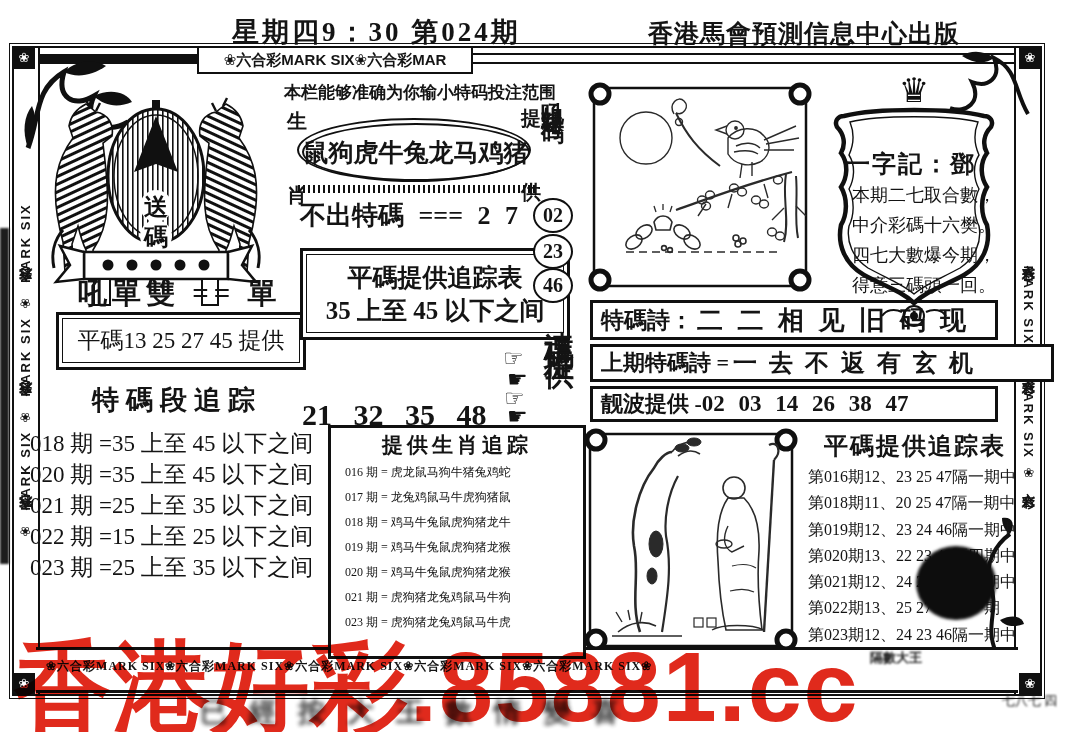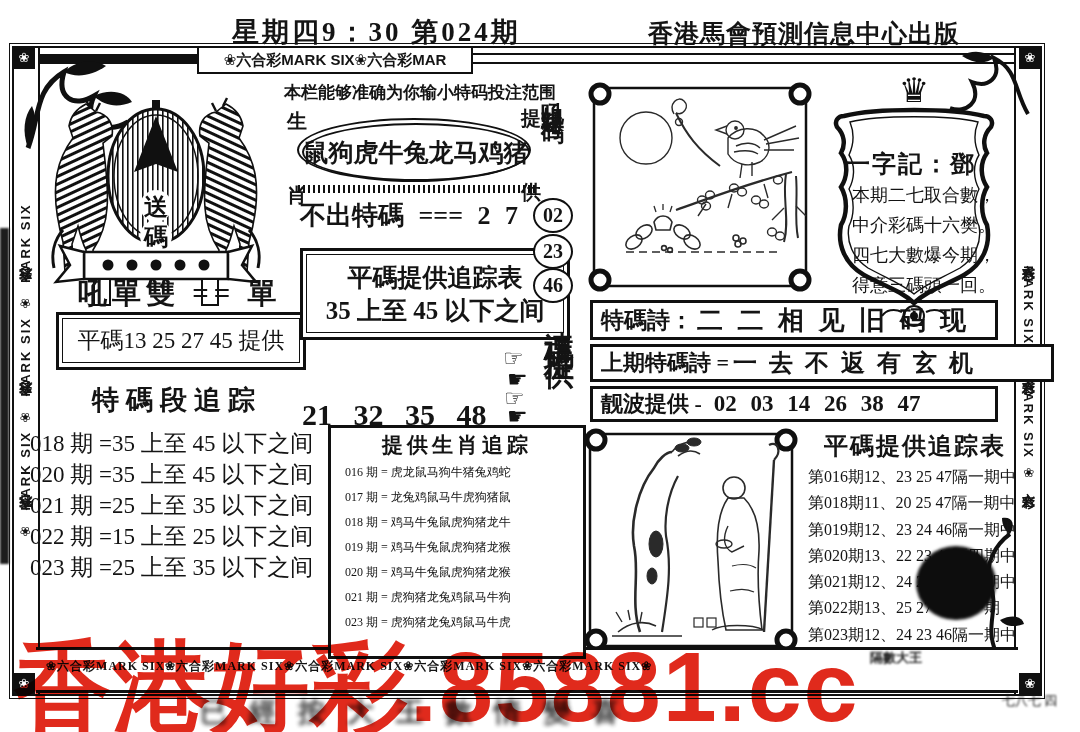--- a/index.html
+++ b/index.html
@@ -253,21 +253,21 @@
     <div class="poembox" style="left:576px;top:252px;width:408px;height:40px;">
       <span class="b nowrap" style="font-size:23px;">特碼詩：</span>
       <span class="b nowrap" style="font-size:26px;letter-spacing:4px;margin-left:4px;">二 二 相 见 旧 码 现</span>
     </div>
     <div class="poembox" style="left:576px;top:296px;width:464px;height:38px;">
       <span class="b nowrap" style="font-size:22px;">上期特碼詩 =</span>
       <span class="b nowrap" style="font-size:24px;letter-spacing:3px;margin-left:4px;">一 去 不 返 有 玄 机</span>
     </div>
     <div class="poembox" style="left:576px;top:338px;width:408px;height:36px;">
       <span class="b nowrap" style="font-size:22px;">靓波提供 -</span>
-      <span class="b nowrap" style="font-size:23px;word-spacing:8px;margin-left:12px;">02  03  14  26  38  47</span>
+      <span class="b nowrap" style="font-size:23px;word-spacing:8px;margin-left:0;">02  03  14  26  38  47</span>
     </div>
 
     <svg class="abs" style="left:568px;top:378px;" width="218" height="228" viewBox="0 0 218 228">
       <rect x="8" y="8" width="202" height="212" fill="#fff" stroke="#101010" stroke-width="2.5"></rect>
       <circle cx="14" cy="14" r="9" fill="#fff" stroke="#101010" stroke-width="5"></circle>
       <circle cx="204" cy="14" r="9" fill="#fff" stroke="#101010" stroke-width="5"></circle>
       <circle cx="14" cy="214" r="9" fill="#fff" stroke="#101010" stroke-width="5"></circle>
       <circle cx="204" cy="214" r="9" fill="#fff" stroke="#101010" stroke-width="5"></circle>
       <g stroke="#2a2a2a" fill="none">
         <path d="M58,206 C48,176 58,148 52,120 C48,96 56,62 72,42 C76,34 84,26 90,26" stroke-width="2.6"></path>

